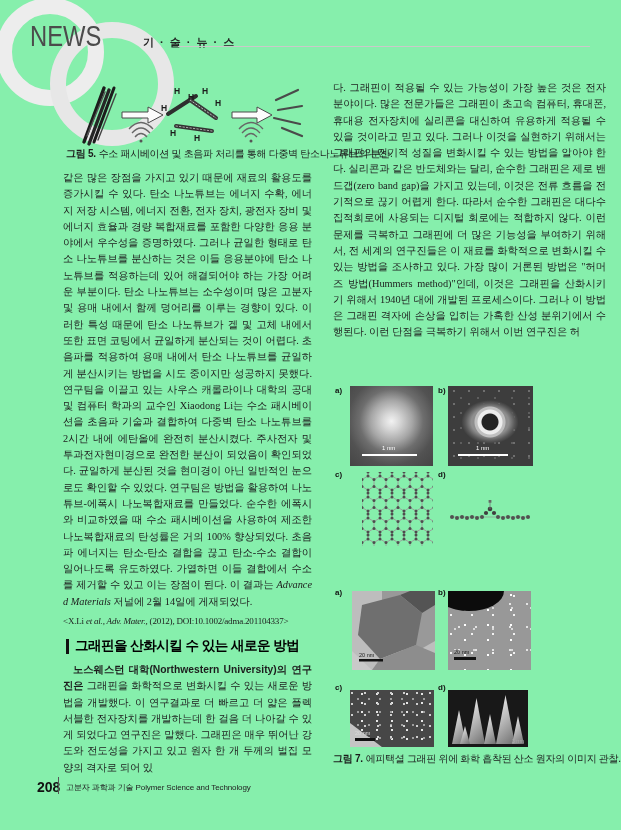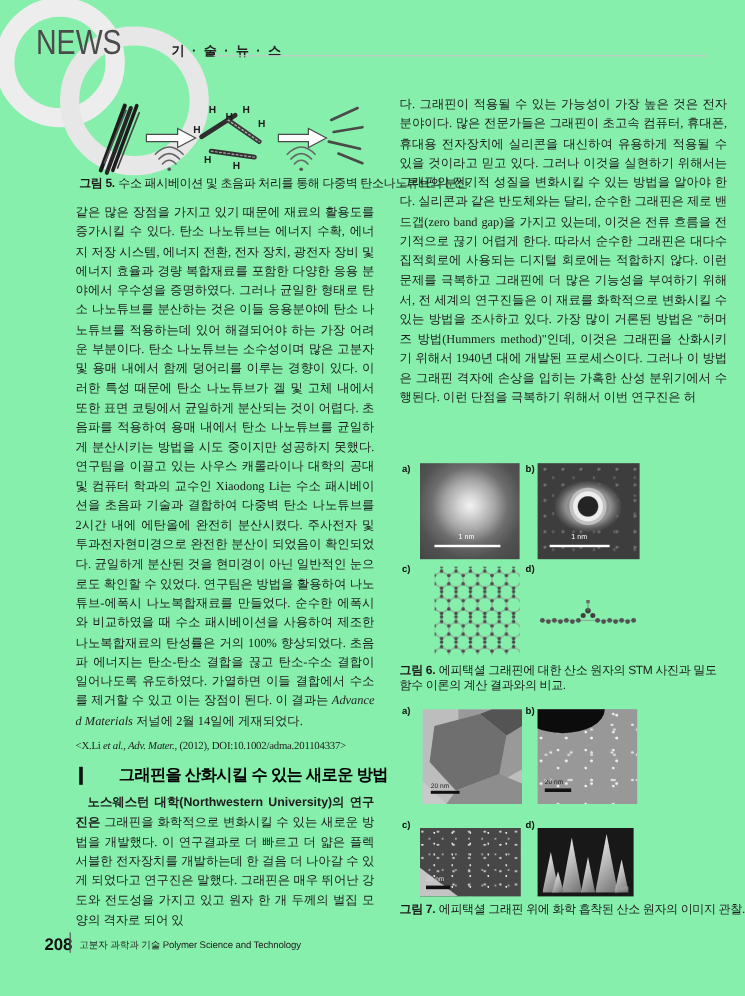--- a/index.html
+++ b/index.html
@@ -16,21 +16,21 @@
 
   
   .body-text{font-size:10.3px;line-height:16.3px;color:#1c1c1c;text-align:justify;word-break:break-all;}
   .citation{font-size:9px;color:#1c1c1c;margin-top:3px;letter-spacing:-0.2px;white-space:nowrap;}
   .caption{font-family:"Liberation Sans","DejaVu Sans",sans-serif;font-size:10px;
            letter-spacing:-0.3px;color:#1a1a1a;line-height:11.5px;}
   .cap-label{font-weight:bold;margin-right:3px;}
   .section-heading{display:flex;align-items:center;}
   .heading-bar{width:3px;height:15px;background:#111;margin-right:6px;}
   .heading-text{font-family:"Liberation Sans","DejaVu Sans",sans-serif;font-size:13.5px;
-                font-weight:bold;color:#000;letter-spacing:-0.5px;margin-left:24px;}
+                font-weight:bold;color:#000;letter-spacing:-0.5px;}
   .lead-bold{font-family:"Liberation Sans","DejaVu Sans",sans-serif;font-weight:bold;}
   .indent1{text-indent:10px;}
 
   
   .panel-label{font-family:"Liberation Sans","DejaVu Sans",sans-serif;font-size:8px;
                font-weight:bold;color:#111;}
   .scalebar{position:absolute;height:2px;background:#fff;}
   .scaletext{position:absolute;font-family:"Liberation Sans","DejaVu Sans",sans-serif;
              font-size:6px;color:#fff;letter-spacing:0;}
 
@@ -207,23 +207,20 @@
           <circle cx="80" cy="20" r="2"></circle>
       </g>
       <g fill="#3f3f3f">
         <circle cx="38" cy="16" r="2.1"></circle>
           <circle cx="42" cy="12" r="2.3"></circle>
           <circle cx="46" cy="16" r="2.1"></circle>
       </g>
       <line x1="42" y1="12" x2="42" y2="6" stroke="#777" stroke-width="0.8"></line>
       <rect x="40.6" y="3" width="2.8" height="2.8" fill="#666"></rect>
     </svg>
-    <div class="abs caption" style="left:3px;top:172px;width:272px;">
-      <span class="cap-label">그림 6.</span><span>에피택셜 그래핀에 대한 산소 원자의 STM 사진과 밀도 함수 이론의 계산 결과와의 비교.</span>
-    </div>
   </div>
 
   <div class="abs" style="left:330px;top:586px;width:277px;height:185px;">
     <div class="abs panel-label" style="left:5px;top:2px;">a)</div>
     <svg class="abs" style="left:22px;top:5px;" width="83" height="79">
       <rect width="83" height="79" fill="#bdbdbd"></rect>
       <polygon points="30,0 83,0 83,50 55,66 30,22" fill="#999999"></polygon>
       <polygon points="48,4 70,22 83,14 83,0 58,0" fill="#545454"></polygon>
       <polygon points="10,14 48,4 70,22 64,54 28,68 6,44" fill="#6f6f6f"></polygon>
       <polygon points="28,68 64,54 83,62 83,79 20,79" fill="#8d8d8d"></polygon>

